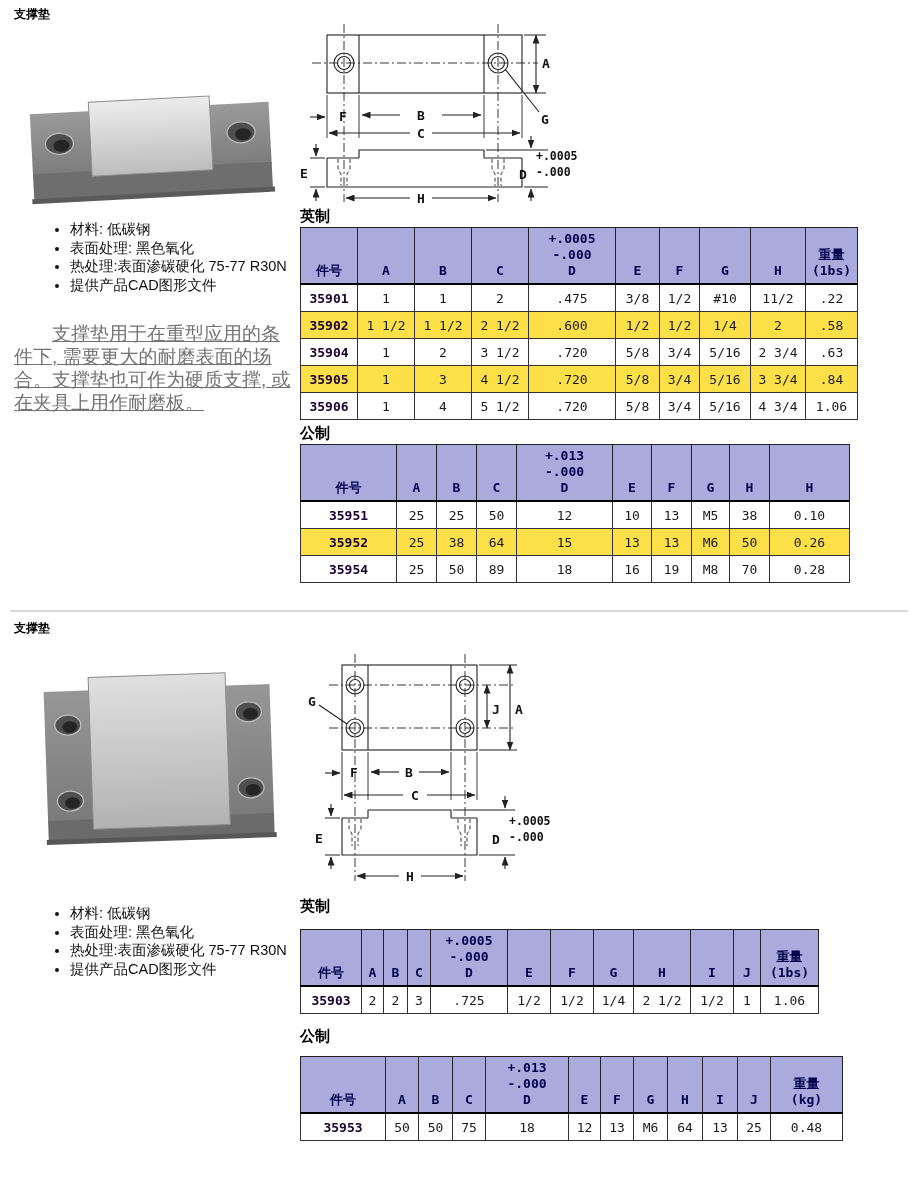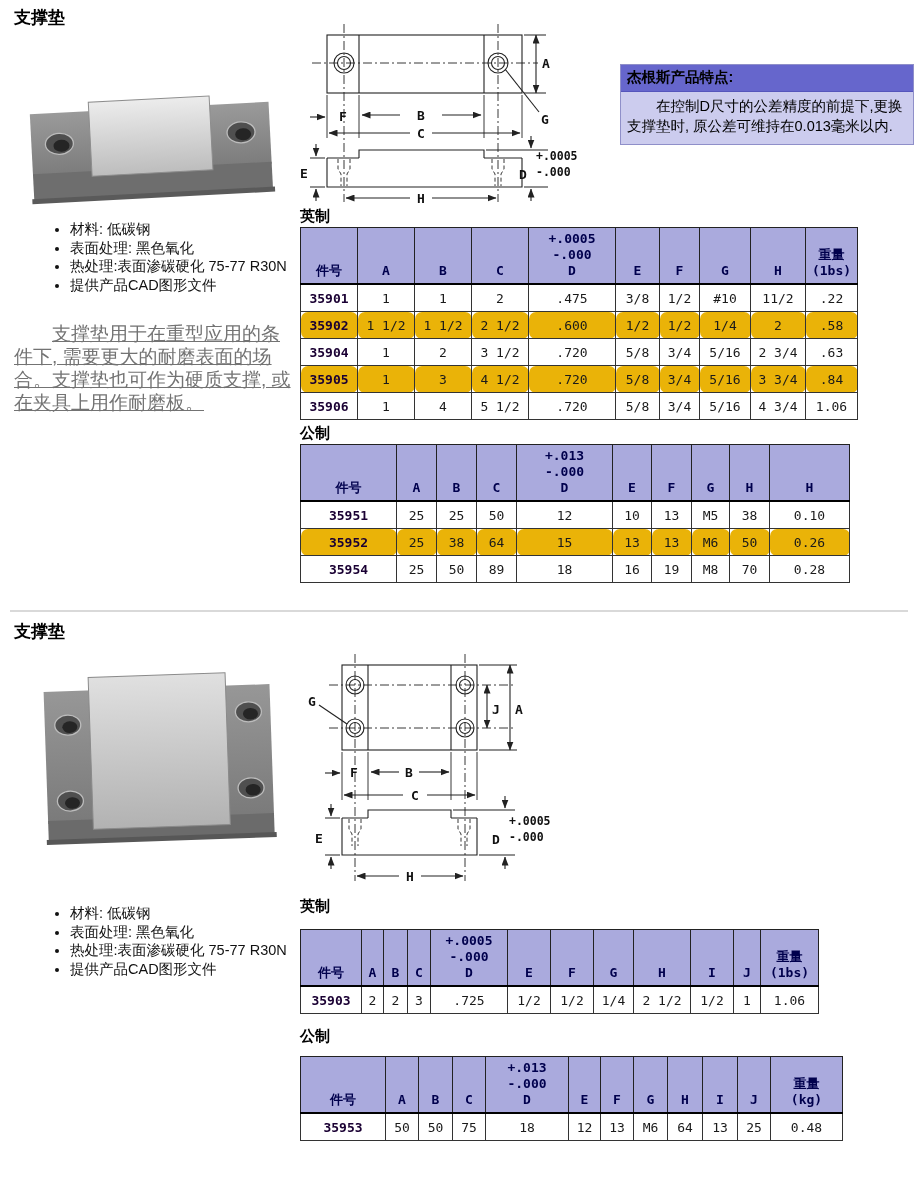--- a/index.html
+++ b/index.html
@@ -1,37 +1,37 @@
 <!DOCTYPE html>
 <html><head>
 <meta charset="utf-8">
 <style>
   html,body{margin:0;padding:0;background:#fff;}
   #page{position:relative;width:920px;height:1188px;background:#ffffff;overflow:hidden;
         font-family:"Liberation Sans",sans-serif;color:#000;}
   .abs{position:absolute;}
-  .sec-title{font-size:17px;font-weight:bold;color:#000;}
+  .sec-title{font-size:12px;font-weight:bold;color:#000;}
   .unit-label{font-size:15px;font-weight:bold;color:#000;}
   .bullets{margin:8px;padding-left:22px;font-size:14.5px;line-height:17.5px;color:#111;}
   .bullets li{margin:0 0 1px 0;}
   .para{font-size:19px;line-height:23px;color:#737373;text-indent:2em;text-decoration:underline;}
   .feature-box{width:292px;border:1px solid #8f8fc9;}
   .feature-box .fb-title{background:#6666cc;color:#000;font-weight:bold;font-size:14.5px;
         padding:3px 6px 4px 6px;border-bottom:1px solid #5555bb;}
   .feature-box .fb-body{background:#ccccee;color:#000;font-size:14.5px;line-height:19.5px;
         padding:5px 6px 8px 6px;text-indent:2em;}
   table.dim{border-collapse:collapse;table-layout:fixed;background:#fff;
         font-family:"DejaVu Sans Mono",monospace;border:1px solid #000;}
   table.dim th{background:#aaaadd;color:#00004d;font-size:13px;font-weight:bold;
         text-align:center;vertical-align:bottom;white-space:pre-line;line-height:16px;
         padding:3px 1px 4px 1px;border:1px solid #222;border-bottom:2px solid #000;}
   table.dim td{font-size:13px;color:#1a1a1a;text-align:center;height:24px;
         padding:1px 1px;border:1px solid #333;}
   table.dim td.part{font-weight:bold;color:#1a0033;}
-  table.dim tr.alt td{background:#eab308;border-radius:7px;}
+  table.dim tr.alt td{background:#fde047;}
   .divider{border-top:2px solid #d9d9d9;height:0;}
   svg text{font-family:"DejaVu Sans Mono",monospace;font-size:13px;font-weight:bold;fill:#111;}
   svg text.tol{font-size:11.5px;font-weight:bold;}
   .drawing, .photo{display:block;}
 </style>
 </head>
 <body>
 
 <div id="page">
 
@@ -119,24 +119,20 @@
       <text x="119" y="100">B</text>
       <text x="119" y="118">C</text>
       <text x="2" y="158">E</text>
       <text x="221" y="159">D</text>
       <text class="tol" x="238" y="140">+.0005</text>
       <text class="tol" x="238" y="156">-.000</text>
       <text x="119" y="183">H</text>
     </svg>
   </div>
 
-  <div class="abs feature-box" style="left:620px;top:64px;">
-    <div class="fb-title">杰根斯产品特点:</div>
-    <div class="fb-body">在控制D尺寸的公差精度的前提下,更换支撑垫时, 原公差可维持在0.013毫米以内.</div>
-  </div>
 
   <ul class="abs bullets" style="left:40px;top:213px;width:260px;">
     <li>材料: 低碳钢</li>
     <li>表面处理: 黑色氧化</li>
     <li>热处理:表面渗碳硬化 75-77 R30N</li>
     <li>提供产品CAD图形文件</li>
   </ul>
 
   <div class="abs para" style="left:14px;top:322px;width:284px;">支撑垫用于在重型应用的条件下, 需要更大的耐磨表面的场合。支撑垫也可作为硬质支撑, 或在夹具上用作耐磨板。</div>
 

